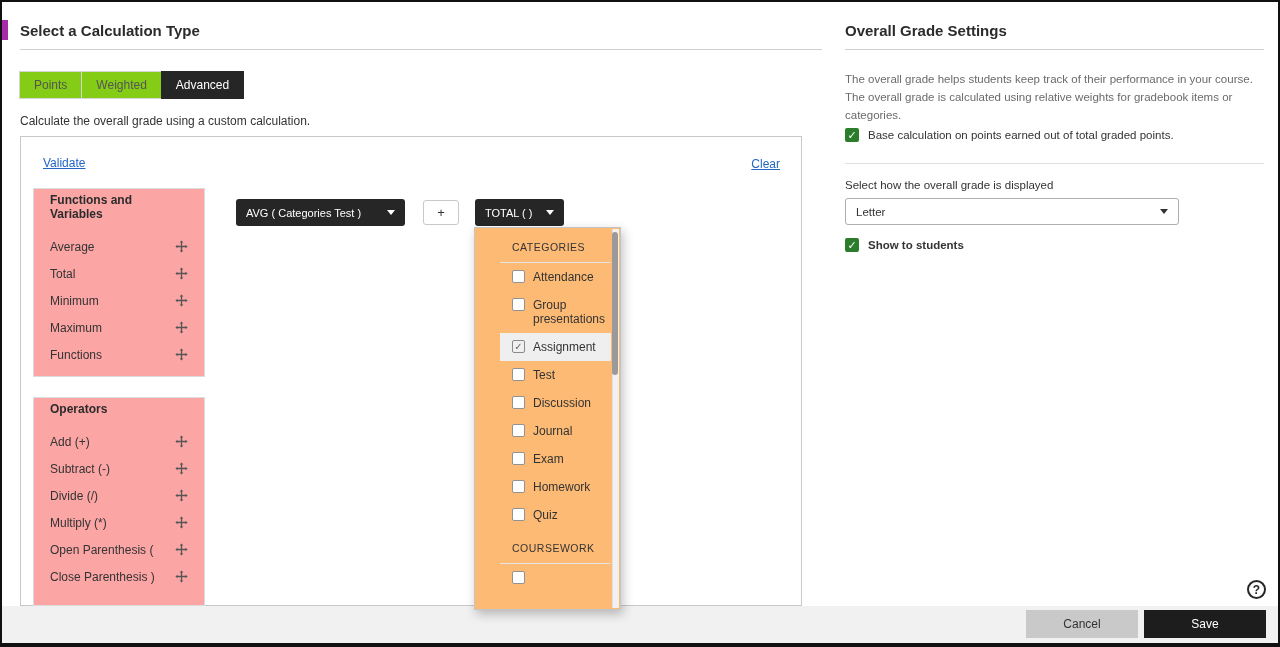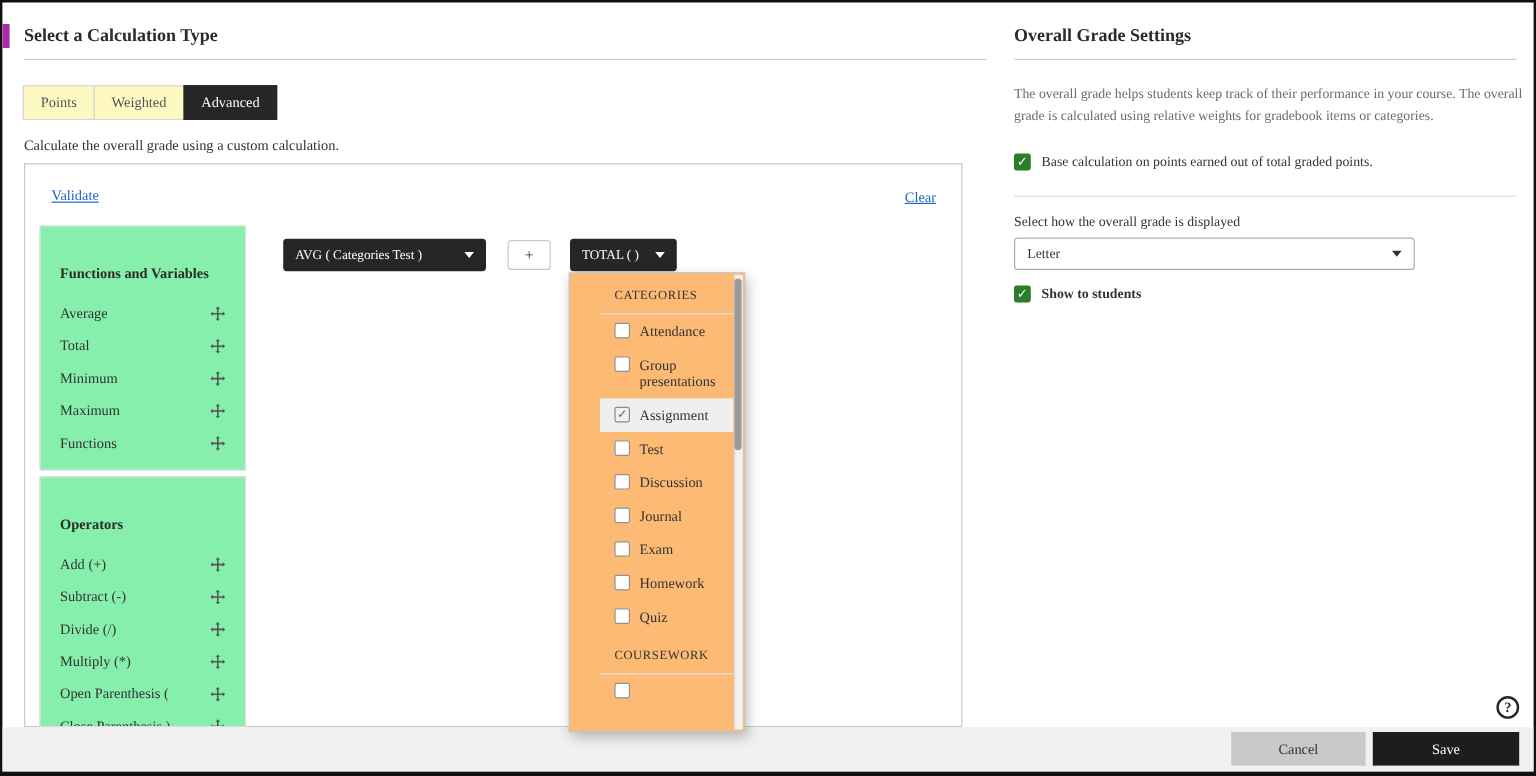--- a/index.html
+++ b/index.html
@@ -2,39 +2,39 @@
 <html><head>
 <meta charset="utf-8">
 <style>
   * { margin:0; padding:0; box-sizing:border-box; }
   html,body { width:1280px; height:647px; }
   body {
     position:relative; background:#fff; overflow:hidden;
     border:2px solid #111; border-bottom-width:4px;
     font-family:"Liberation Sans","DejaVu Sans",sans-serif; color:#333;
   }
-  .abs { position:absolute;font-family:Liberation Serif, serif; }
+  .abs { position:absolute; }
 
   
   .accent { left:0; top:18px; width:6px; height:20px; background:#a72ba8; }
   .section-title { font-size:15px; font-weight:bold; color:#2b2b2b; }
   .hr { border-top:1px solid #cfcfcf; height:0; }
 
   
   .tabs { left:18px; top:69px; display:flex; }
-  .tab { padding:6px 14px; font-size:12px; color:#555; background:#fef9c3;
+  .tab { padding:6px 14px; font-size:12px; color:#555; background:#84cc16;
          border:1px solid #d5d5d5; margin-left:-1px; cursor:pointer; }
   .tab.selected { background:#262626; color:#fff; border-color:#262626; }
   .desc { left:18px; top:112px; font-size:12px; color:#333; }
 
   
   .calc-panel { left:18px; top:134px; width:782px; height:470px; border:1px solid #c9c9c9; background:#fff; }
   .link { font-size:12px; color:#2467c5; text-decoration:underline; cursor:pointer; }
 
-  .card { position:absolute; left:12px; width:172px; background:#86efac; border:1px solid #dcdcdc; padding:32px 16px 8px; }
+  .card { position:absolute; left:12px; width:172px; background:#fca5a5; border:1px solid #dcdcdc; padding:4px 16px 8px; }
   .card-title { font-size:12px; font-weight:bold; color:#2b2b2b; margin-bottom:12px; }
   .fv-row { display:flex; justify-content:space-between; align-items:center; height:27px; font-size:12px; color:#333; }
   .move { display:flex; align-items:center; cursor:grab; }
 
   
   .chip { position:absolute; height:27px; background:#262626; color:#fff; border-radius:3px;
           display:flex; align-items:center; justify-content:space-between;
           font-size:11px; padding:0 10px; cursor:pointer; }
   .chip .caret { width:0; height:0; border-left:4px solid transparent; border-right:4px solid transparent;
                  border-top:5px solid #fff; margin-left:10px; }

